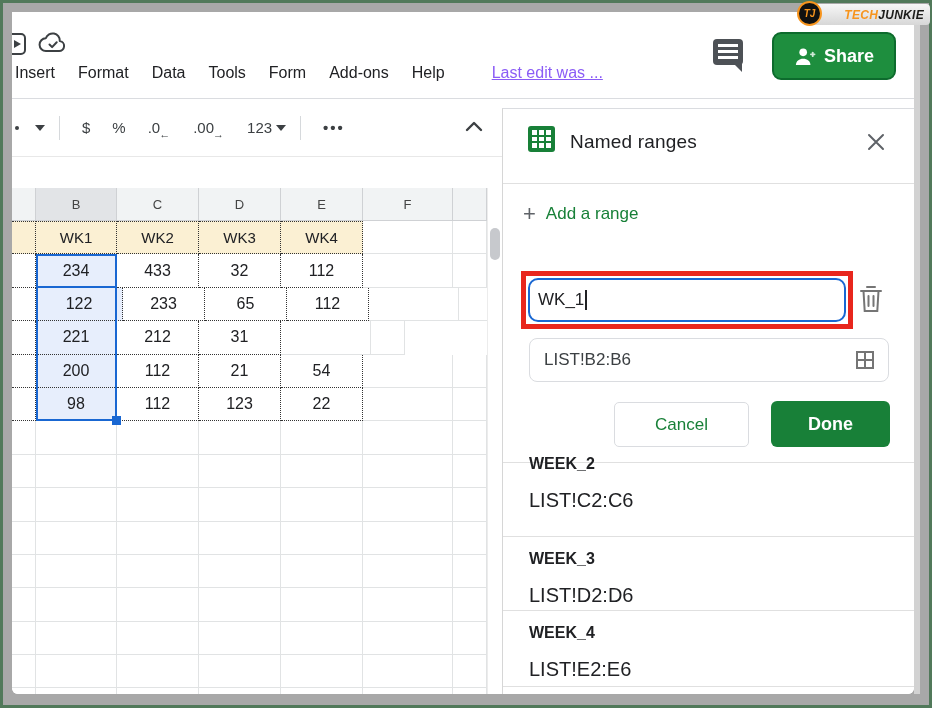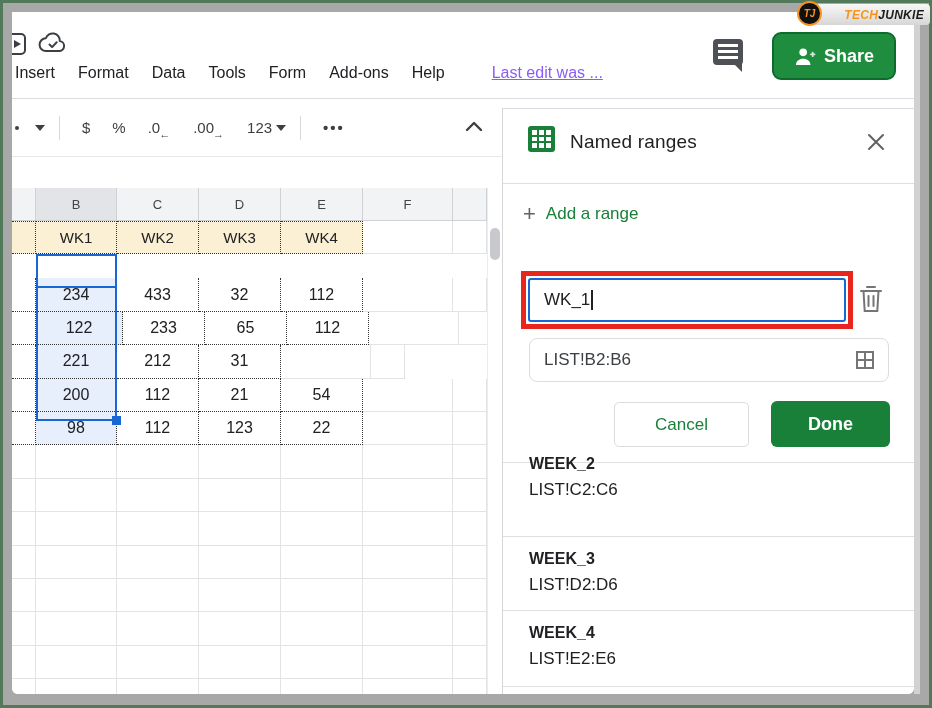--- a/index.html
+++ b/index.html
@@ -117,22 +117,22 @@
 
   .add-range { position:absolute; left:20px; top:94px; display:flex; align-items:center; gap:10px; cursor:pointer; }
   .add-plus { font-size:22px; color:#5f6368; font-weight:400; line-height:1; }
   .add-label { font-size:17px; color:#188038; font-weight:500; }
 
   .red-box {
     position:absolute; left:18px; top:162px; width:332px; height:58px;
     border:5px solid #e8261d; background:#fff;
   }
   .name-input {
-    position:absolute; inset:2px; border:2px solid #1967d2; border-radius:3px;
-    display:flex; align-items:center; padding-left:14px; font-size:17px; color:#202124;
+    position:absolute; inset:2px; border:2px solid #1967d2; border-radius:10px;
+    display:flex; align-items:center; padding-left:8px; font-size:17px; color:#202124;
   }
   .text-cursor { display:inline-block; width:1.5px; height:20px; background:#202124; margin-left:1px; }
   .trash-btn { position:absolute; left:354px; top:174px; width:28px; height:32px; cursor:pointer; }
 
   .range-field {
     position:absolute; left:26px; top:229px; width:360px; height:44px;
     border:1px solid #dadce0; border-radius:8px;
     display:flex; align-items:center; padding:0 12px 0 14px;
     font-size:17px; color:#3c4043;
   }
@@ -146,21 +146,21 @@
   }
   .done-btn {
     position:absolute; left:268px; top:292px; width:119px; height:46px;
     background:#188038; border:none; border-radius:6px;
     display:flex; align-items:center; justify-content:center;
     font-size:18px; font-weight:bold; color:#fff; cursor:pointer;
   }
 
   .range-item { position:absolute; left:0; width:412px; height:74px; padding:14px 0 0 26px; cursor:pointer; }
   .range-item .ri-name { font-size:16px; font-weight:bold; color:#202124; }
-  .range-item .ri-ref  { font-size:17px; color:#202124; margin-top:7px; }
+  .range-item .ri-ref  { font-size:20px; color:#202124; margin-top:16px; }
 </style>
 </head>
 <body>
 
 <div class="frame-gray"></div>
 <div class="frame-highlight"></div>
 
 <div class="content">
 
   <div class="icon-partial"></div>
@@ -238,21 +238,21 @@
       </div>
       <div class="g-row" style="height: 33.4px;">
         <div class="g-cell g-yellow g-dotted g-dotted-top" style="width: 24px;"></div>
         <div class="g-cell g-yellow g-dotted g-dotted-top" style="width: 81px;">WK1</div>
         <div class="g-cell g-yellow g-dotted g-dotted-top" style="width: 82px;">WK2</div>
         <div class="g-cell g-yellow g-dotted g-dotted-top" style="width: 82px;">WK3</div>
         <div class="g-cell g-yellow g-dotted g-dotted-top" style="width: 82px;">WK4</div>
         <div class="g-cell" style="width: 90px;"></div>
         <div class="g-cell" style="width: 34px;"></div>
       </div>
-      <div class="g-row" style="height: 33.4px; margin-top: 24px;">
+      <div class="g-row" style="height: 33.4px;">
         <div class="g-cell g-dotted" style="width: 24px;"></div>
         <div class="g-cell g-dotted g-selfill" style="width: 81px;">234</div>
         <div class="g-cell g-dotted" style="width: 82px; text-align: right;">433</div>
         <div class="g-cell g-dotted" style="width: 82px;">32</div>
         <div class="g-cell g-dotted" style="width: 82px;">112</div>
         <div class="g-cell" style="width: 90px;"></div>
         <div class="g-cell" style="width: 34px;"></div>
       </div>
       <div class="g-row" style="height: 33.4px;">
         <div class="g-cell g-dotted" style="width: 24px;"></div>

